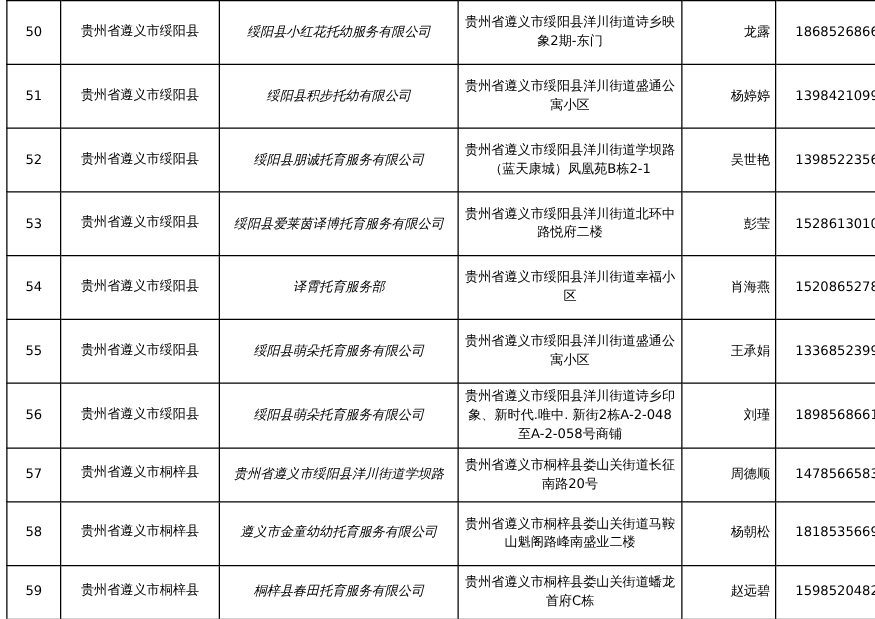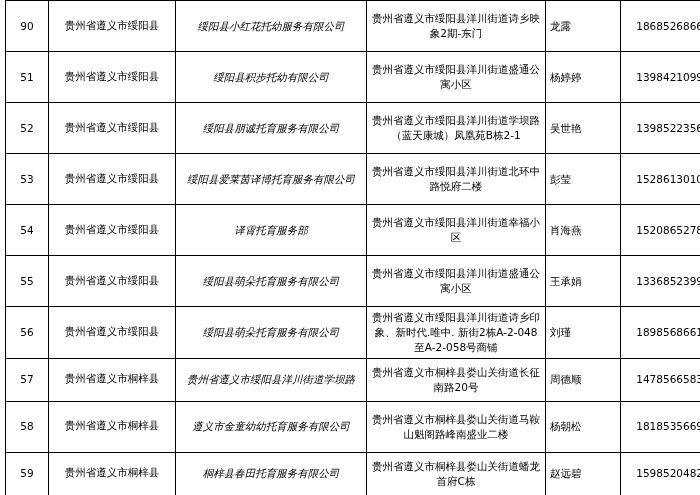--- a/index.html
+++ b/index.html
@@ -49,39 +49,39 @@
     text-align: center;
     font-style: italic;
   }
   td.c-addr {
     width: 170px;
     text-align: center;
     margin-left: 27px;
   }
   td.c-person {
     width: 66px;
-    text-align: left;
+    text-align: right;
   }
   td.c-phone {
     width: 96px;
     text-align: center;
     font-size: 10.5px;
     letter-spacing: 0px;
   }
   tr.row-h3 td { height: 44px; }
   tr.row-h2 td { height: 36px; }
 </style>
 </head>
 <body>
 
 <div class="sheet">
   <table class="reg-table">
     <tbody>
       <tr class="row-h3">
-        <td class="c-index">90</td>
+        <td class="c-index">50</td>
         <td class="c-region">贵州省遵义市绥阳县</td>
         <td class="c-name">绥阳县小红花托幼服务有限公司</td>
         <td class="c-addr">贵州省遵义市绥阳县洋川街道诗乡映象2期-东门</td>
         <td class="c-person">龙露</td>
         <td class="c-phone">18685268666</td>
       </tr>
       <tr class="row-h3">
         <td class="c-index">51</td>
         <td class="c-region">贵州省遵义市绥阳县</td>
         <td class="c-name">绥阳县积步托幼有限公司</td>

